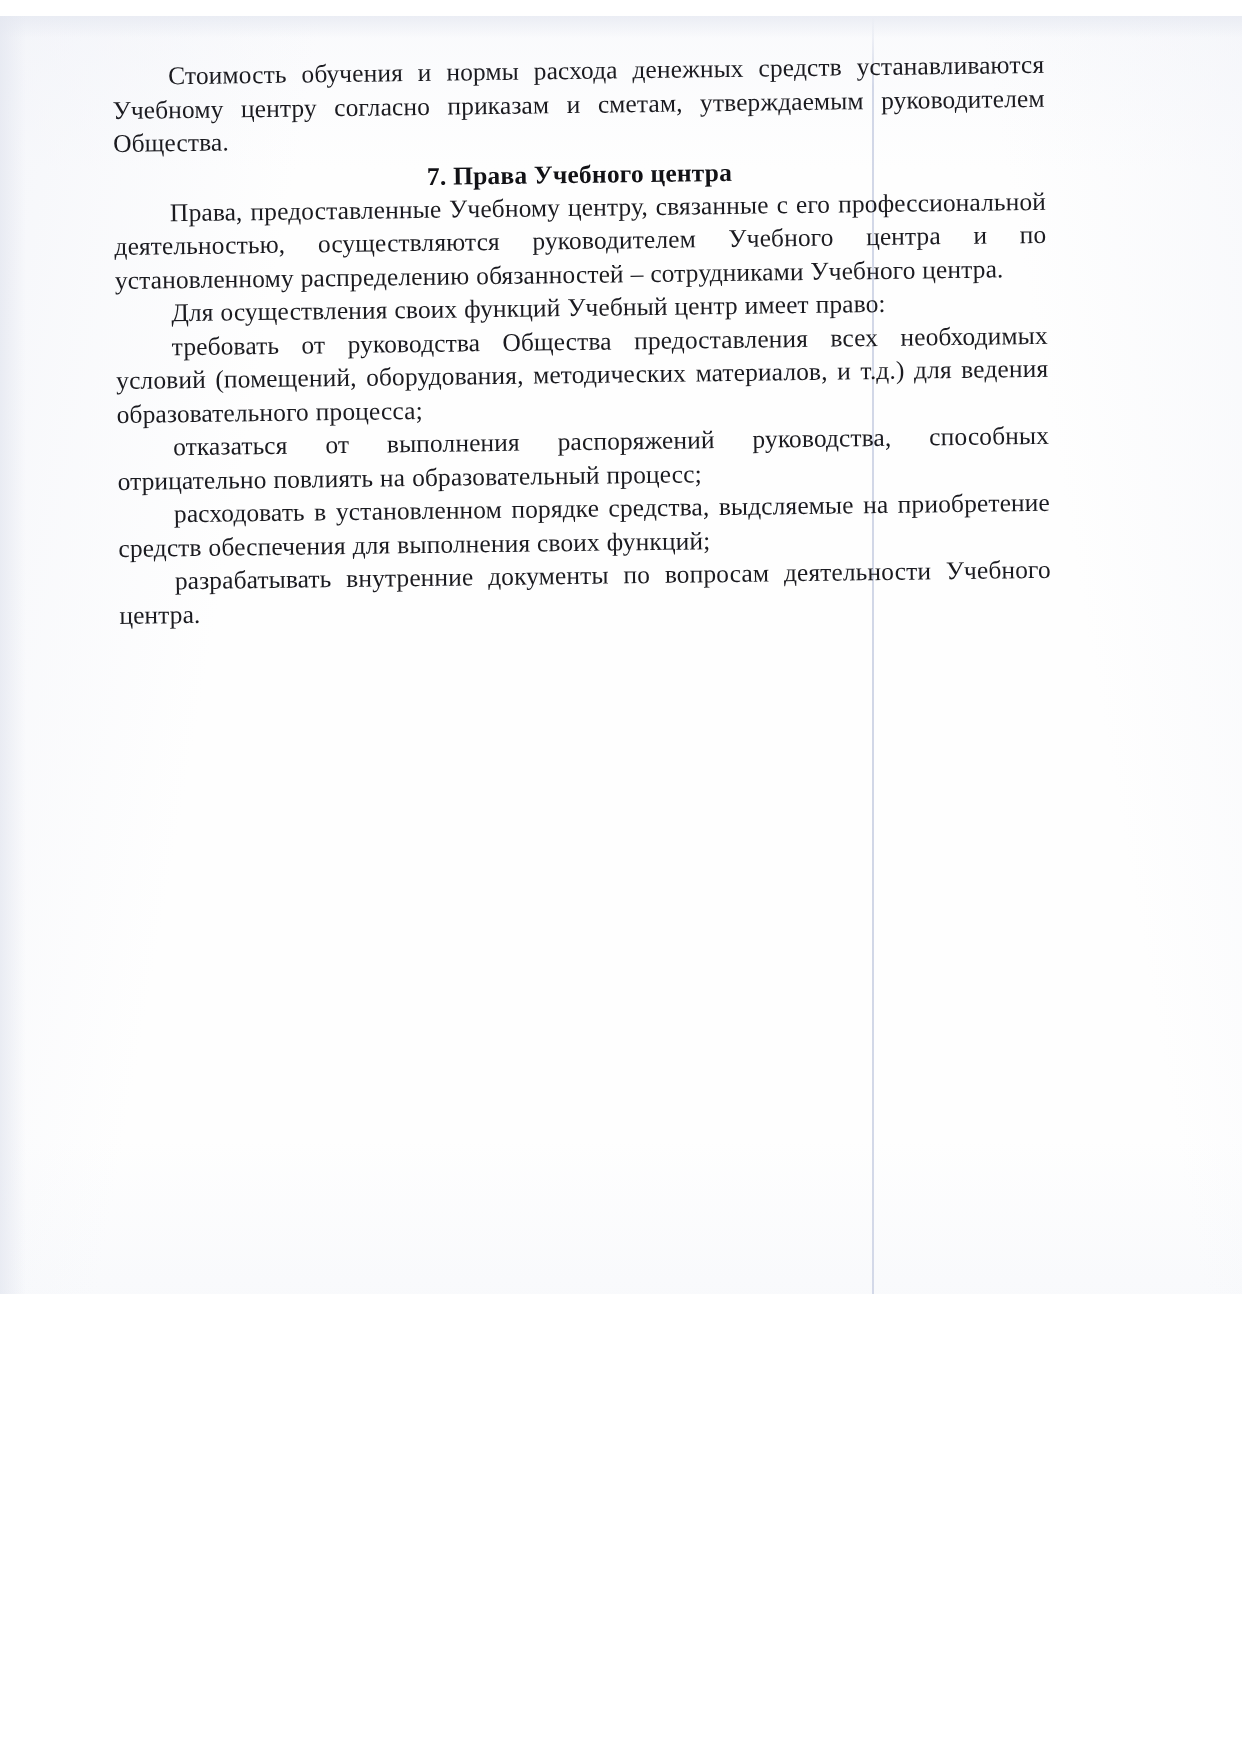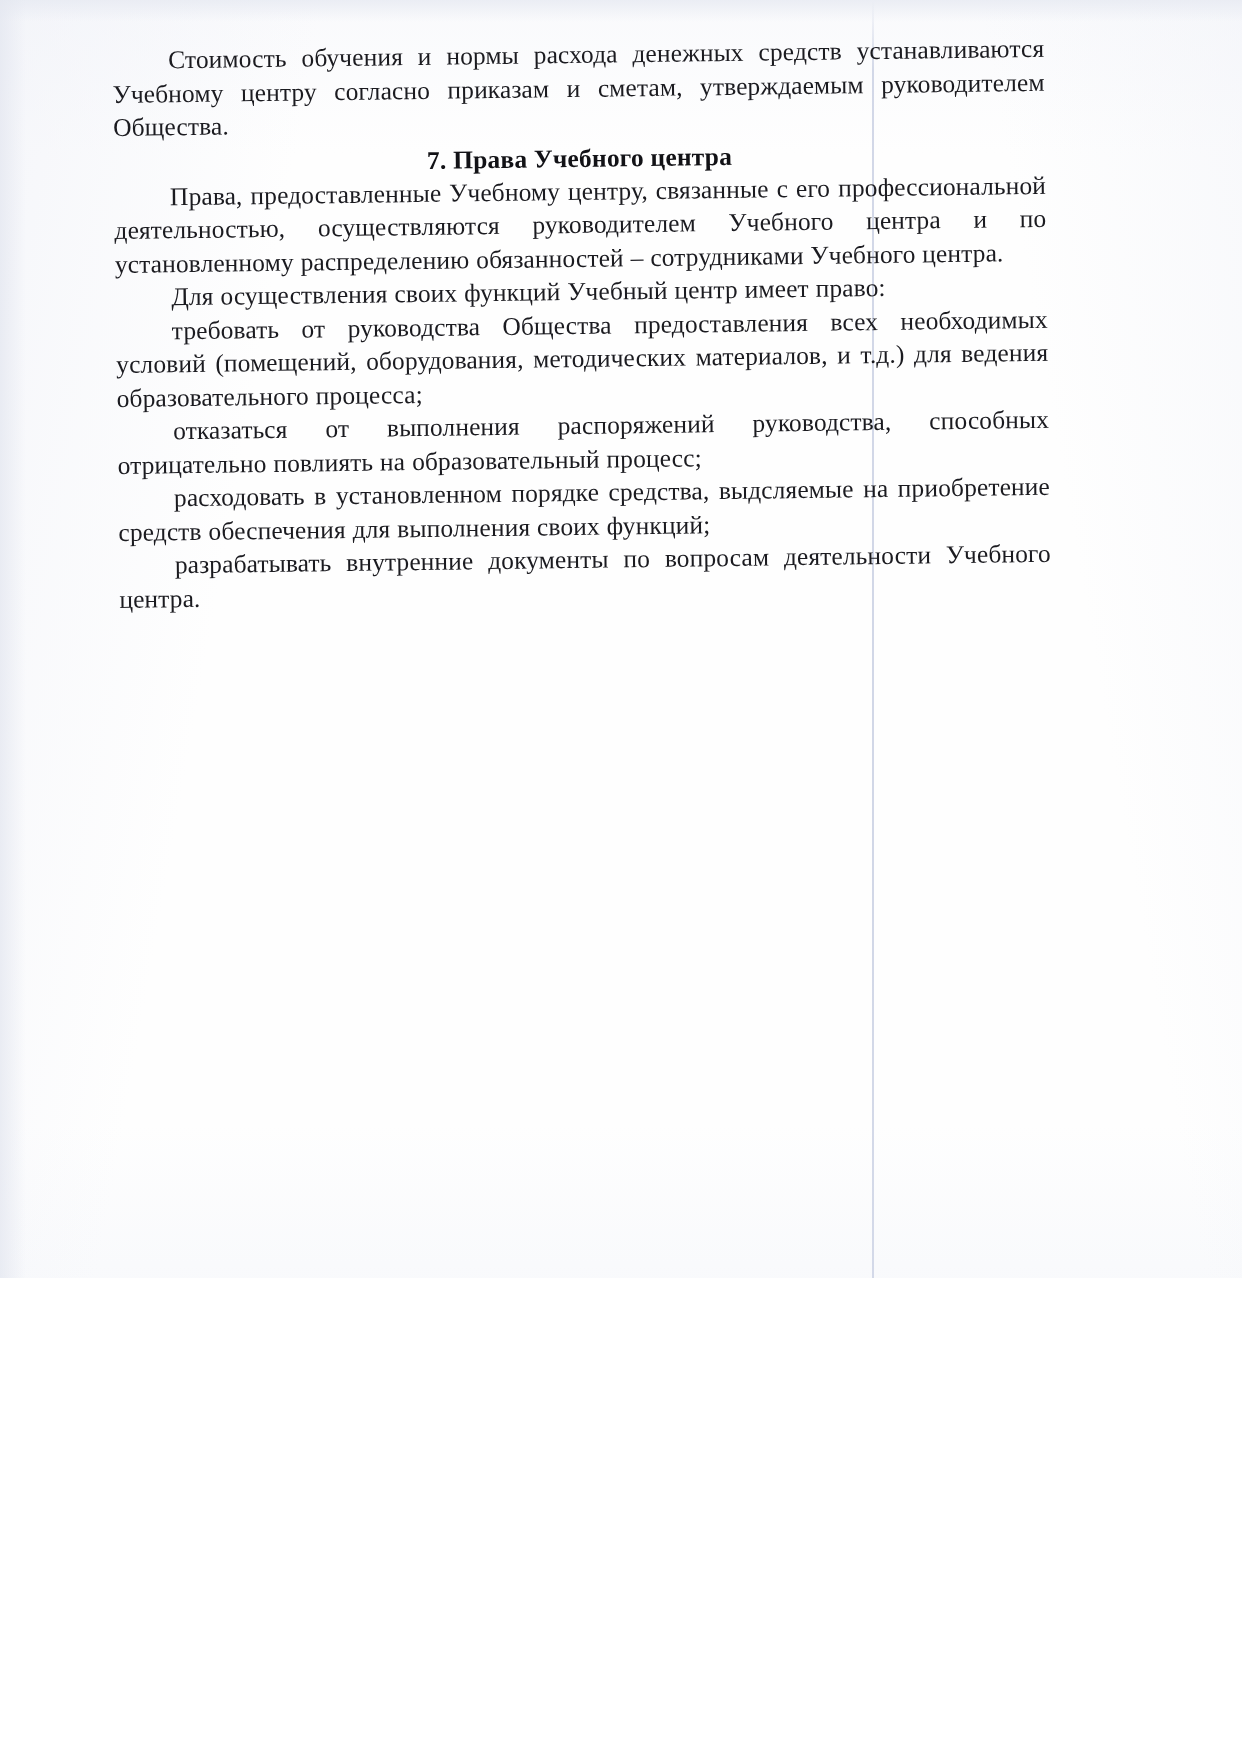--- a/index.html
+++ b/index.html
@@ -6,21 +6,21 @@
   html, body {
     margin: 0;
     padding: 0;
     background: #ffffff;
   }
 
   .page {
     position: relative;
     width: 1242px;
     height: 1278px;
-    margin: 0 auto;
+    margin: 16px auto;
     background: #fefefe;
     overflow: hidden;
     font-family: "Liberation Serif", "DejaVu Serif", serif;
     color: #17171b;
   }
 
   
   .scan-tint {
     position: absolute;
     inset: 0;

